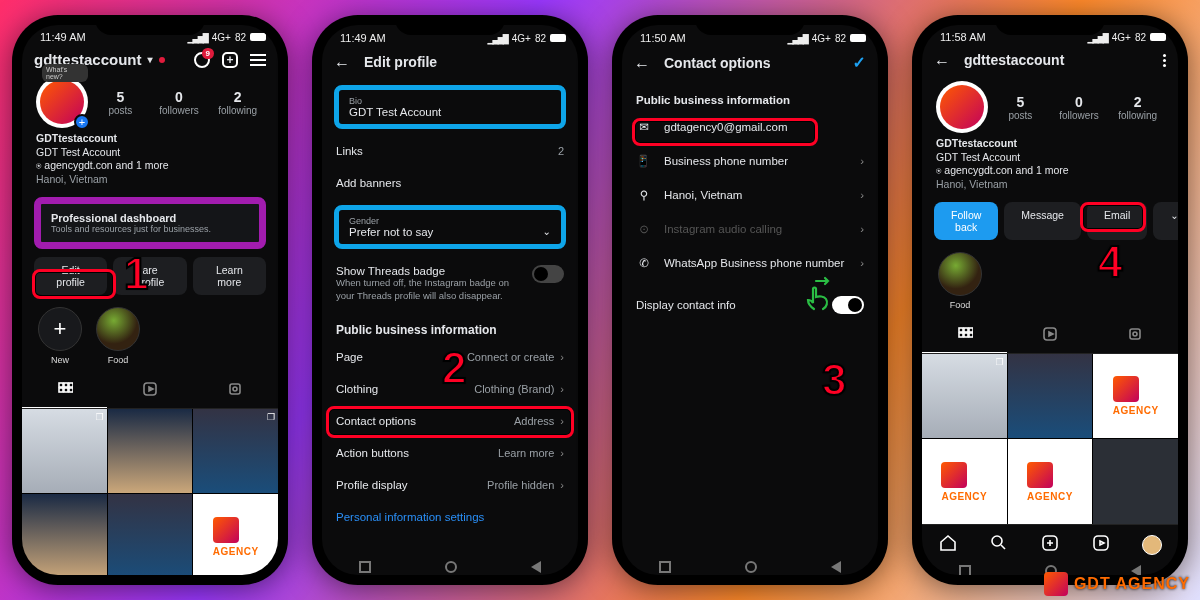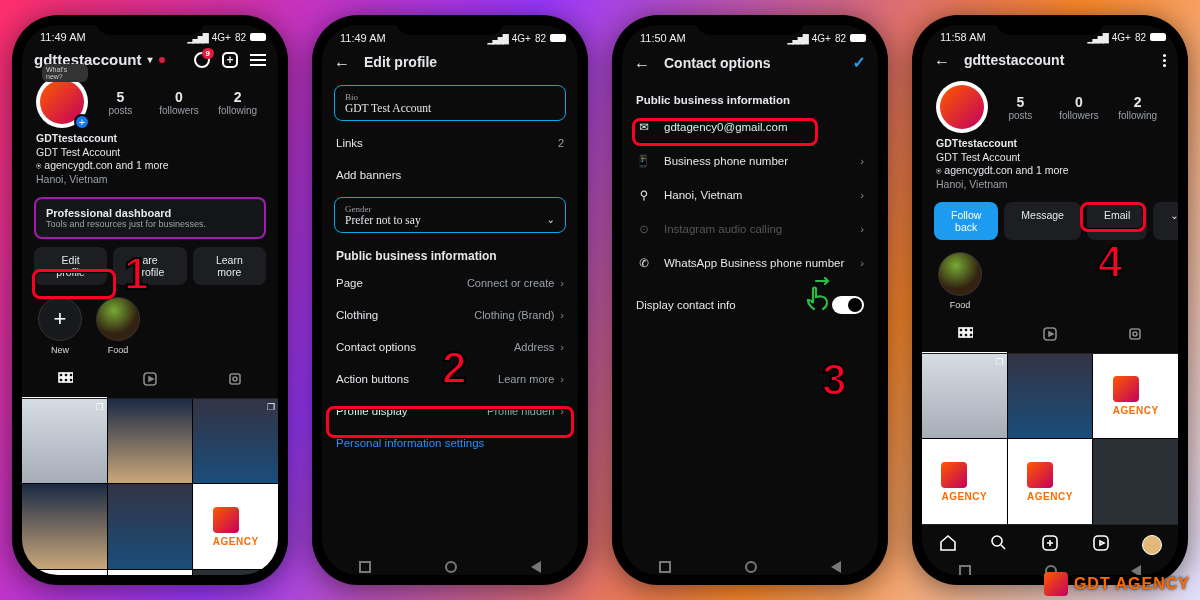--- a/index.html
+++ b/index.html
@@ -65,21 +65,21 @@
   .whats-new { position:absolute; top:-12px; left:6px; background:#333; color:#ccc; font-size:7px; padding:2px 4px; border-radius:6px;}
   .plus-dot { position:absolute; bottom:-2px; right:-2px; width:16px; height:16px; border-radius:50%; background:#1877f2; border:2px solid var(--bg-dark); color:#fff; font-size:11px; display:flex; align-items:center;justify-content:center;}
   .stat { flex:1; text-align:center;}
   .stat .num { font-size:14px; font-weight:600;}
   .stat .lbl { font-size:10px; color:var(--text-dim);}
   .bio { padding:2px 14px; font-size:10.5px; line-height:1.3;}
   .bio .name { font-weight:600;}
   .bio .loc { color:var(--text-dim);}
   .link-icon { font-size:9px;}
   
-  .dash-card { margin:8px 12px; padding:8px 10px; background:#141518; border:2px solid #a21caf; border-radius:8px;}
+  .dash-card { margin:8px 12px; padding:8px 10px; background:#141518; border:7px solid #a21caf; border-radius:8px;}
   .dash-card .t { font-size:11px; font-weight:600;}
   .dash-card .s { font-size:9px; color:var(--text-dim);}
   
   .btn-row { display:flex; gap:6px; padding:0 12px;}
   .btn { flex:1; background:#1d1e21; border-radius:8px; font-size:10.5px; padding:7px 17px; text-align:center; font-weight:500;}
   
   .hl-row { display:flex; gap:14px; padding:12px 16px 6px;}
   .hl { display:flex; flex-direction:column; align-items:center; gap:4px;}
   .hl-circ { width:44px; height:44px; border-radius:50%; background:#18191c; border:1px solid #333; display:flex; align-items:center; justify-content:center; font-size:22px; color:#fff;}
   .hl-circ.img { background: radial-gradient(circle at 40% 30%, #7a3, #321 60%); }
@@ -107,21 +107,21 @@
   .an { width:12px; height:12px; }
   .an.sq { border:2px solid #777; }
   .an.ci { border:2px solid #777; border-radius:50%;}
   .an.tr { width:0;height:0; border-top:6px solid transparent; border-bottom:6px solid transparent; border-right:10px solid #777;}
   
   .hdr-simple { display:flex; align-items:center; gap:14px; padding:8px 12px; font-size:14px; font-weight:600;}
   .back-arr { font-size:16px;}
   .check { margin-left:auto; color:#1da1f2; font-size:16px;}
   
   .form-section { padding:0 12px;}
-  .field-box { border:1px solid #0ea5e9; border-radius:8px; padding:6px 10px; margin:6px 0;font-family:Liberation Serif, serif;}
+  .field-box { border:5px solid #0ea5e9; border-radius:8px; padding:6px 10px; margin:6px 0;}
   .field-box .lbl { font-size:9px; color:var(--text-dim);}
   .field-box .val { font-size:11.5px;}
   .row { display:flex; align-items:center; justify-content:space-between; padding:10px 2px; font-size:11.5px;}
   .row .r-val { color:var(--text-dim); font-size:11px; display:flex; align-items:center; gap:6px;}
   .row .chev-r { color:#888; font-size:11px;}
   .section-title { font-size:12px; font-weight:600; padding:10px 2px 4px;}
   .mini-desc { font-size:9.5px; color:var(--text-dim); line-height:1.35;}
   .toggle { width:32px; height:18px; border-radius:10px; background:#444; position:relative;}
   .toggle.on { background:#fff;}
   .toggle .knob { width:14px; height:14px; border-radius:50%; background:#000; position:absolute; top:2px; left:2px;}
@@ -292,20 +292,29 @@
       <div class="row">
         <span>Add banners</span>
       </div>
       <div class="field-box">
         <div class="lbl">Gender</div>
         <div class="val" style="display:flex; justify-content:space-between;">
             <span>Prefer not to say</span>
             <span class="chev-down">⌄</span>
           </div>
       </div>
+      <div class="row" style="align-items:flex-start;">
+        <div>
+          <div style="font-size:11.5px;">Show Threads badge</div>
+          <div class="mini-desc" style="width:180px;">When turned off, the Instagram badge on your Threads profile will also disappear.</div>
+        </div>
+        <div class="toggle">
+            <div class="knob"></div>
+          </div>
+      </div>
       <div class="section-title">Public business information</div>
       <div class="row">
           <span>Page</span>
           <span class="r-val">
             <span>Connect or create</span>
             <span class="chev-r">›</span>
           </span>
         </div>
       <div class="row">
           <span>Clothing</span>

